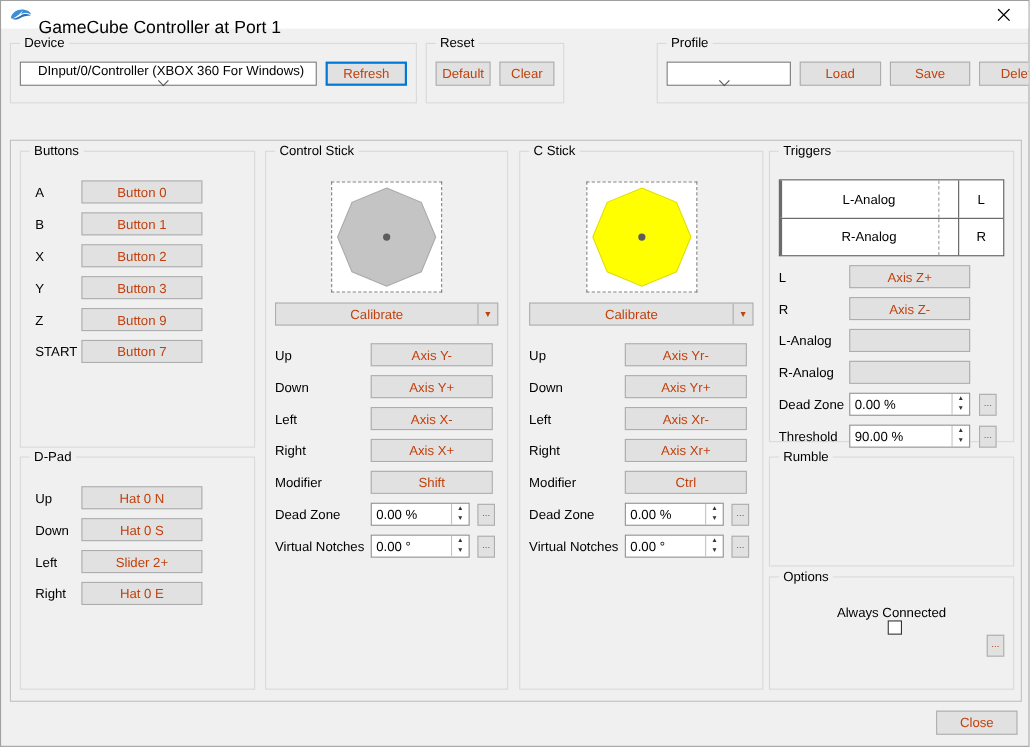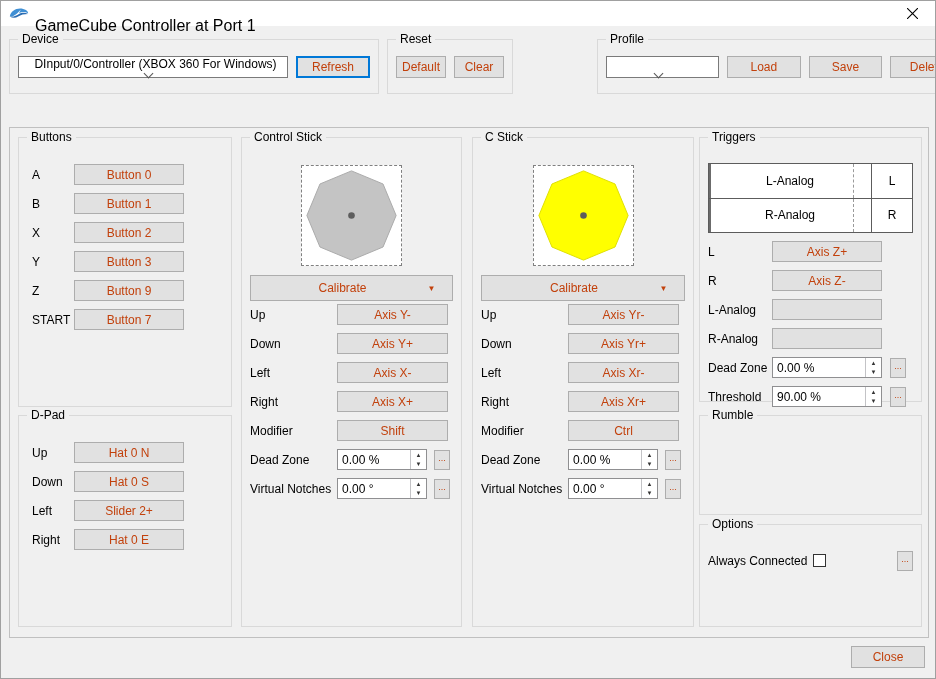--- a/index.html
+++ b/index.html
@@ -71,21 +71,21 @@
   .grp-options { left:689px; top:396px; width:223px; height:103px; }
 
   .grp .content { padding:26px 12px 0 13px; }
   .grp-buttons .lbl, .grp-dpad .lbl { width:42px; }
   .grp-buttons .mapbtn, .grp-dpad .mapbtn { width:110px; }
 
   .stick .content { padding:26px 8px 0 8px; }
   .stickcanvas { width:101px; height:101px; margin:1px auto 9px auto; background:#fff;
                  border:1px dashed #808080; display:flex; align-items:center; justify-content:center; }
   .calibrate { width:100%; height:21px; background:#e1e1e1; border:1px solid #adadad;
-               display:flex; align-items:stretch; padding:12px; margin-bottom:3px; }
+               display:flex; align-items:stretch; padding:0; margin-bottom:16px; }
   .cal-label { flex:1; display:flex; align-items:center; justify-content:center; }
   .cal-arrow { width:18px; border-left:1px solid #adadad; display:flex; align-items:center;
                justify-content:center; font-size:8px; }
   .stick .lbl { width:87px; }
   .stick .mapbtn { width:111px; }
   .stick .spin { width:90px; }
   .stick .dots { margin-left:7px; }
 
   
   .grp-trig .content, .grp-rumble .content, .grp-options .content { padding:25px 8px 0 8px; }
@@ -101,21 +101,21 @@
   .grp-trig .lbl { width:64px; }
   .grp-trig .mapbtn { width:110px; }
   .grp-trig .spin { width:110px; }
   .grp-trig .dots { margin-left:8px; }
 
   .grp-rumble .lbl { width:40px; }
   .grp-rumble .mapbtn { width:110px; }
 
   .checkbox { width:13px; height:13px; background:#fff; border:1px solid #333;
               margin-left:6px; cursor:pointer; flex:none; }
-  .grp-options .row { justify-content:flex-start; }
+  .grp-options .row { justify-content:flex-start;flex-direction:column; }
   .grp-options .dots { margin-left:auto; }
 
   
   .close-button { position:absolute; right:10px; bottom:10px; width:74px; height:22px; }
 </style>
 </head>
 <body>
 
 <div class="window">
 

